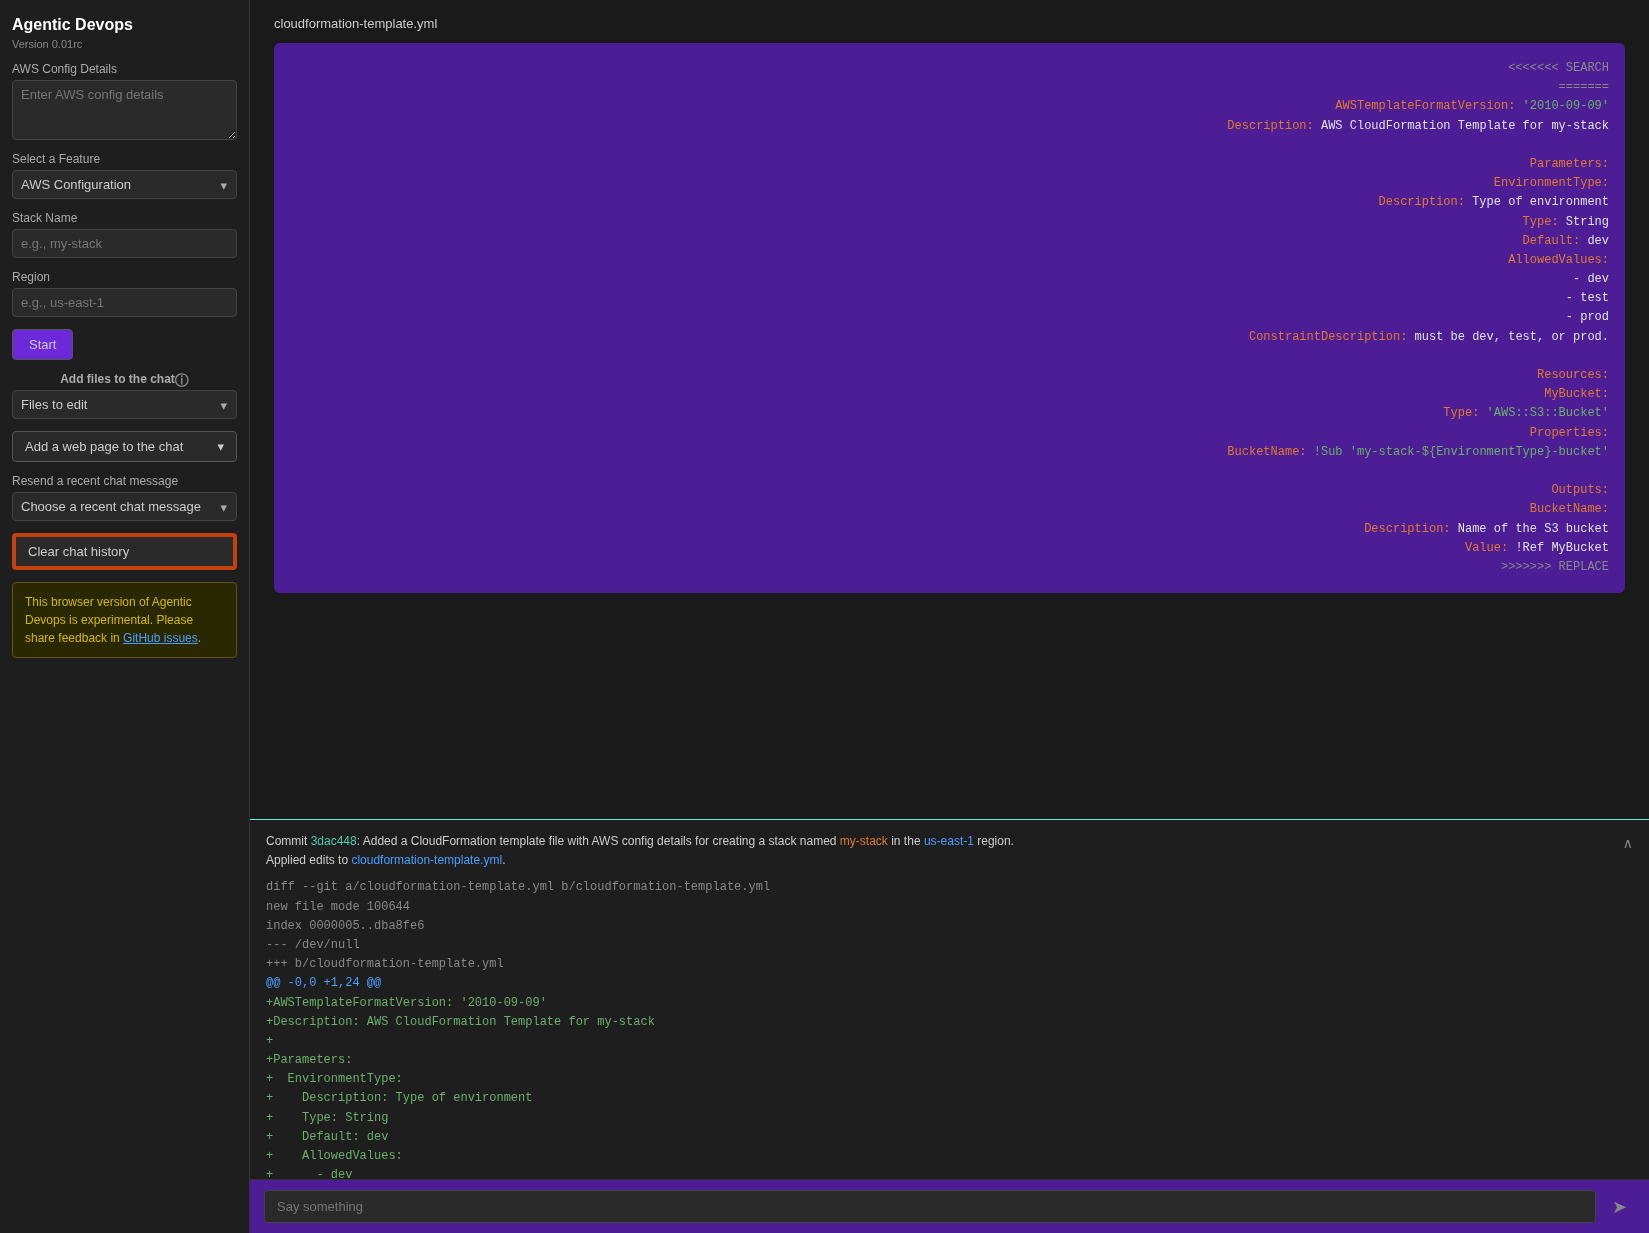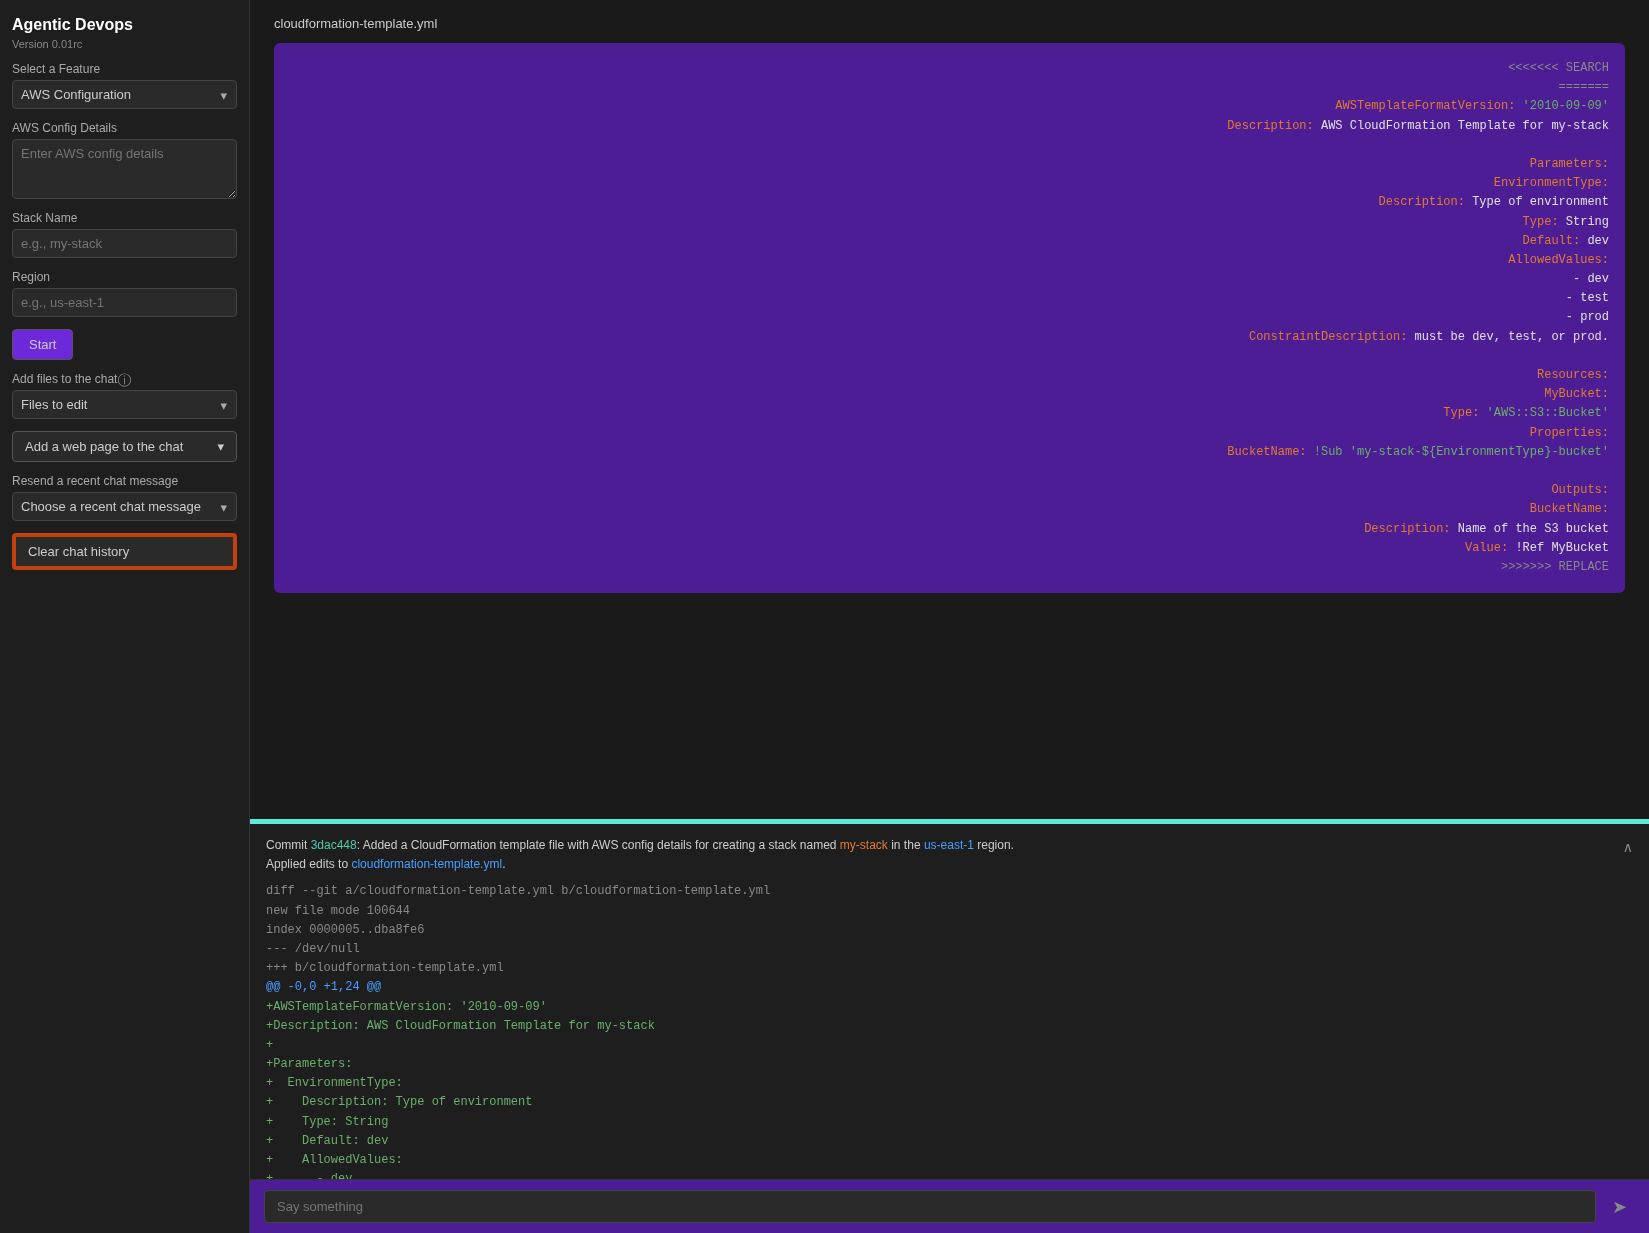--- a/index.html
+++ b/index.html
@@ -83,21 +83,22 @@
       color: #ccc;
       padding: 7px 16px;
       font-size: 13px;
       cursor: pointer;
       width: fit-content;
     }
 
     .add-files-row {
       display: flex;
       align-items: center;
-      justify-content: flex-start;
+      justify-content: center;
+      font-weight: bold;
     }
     .add-files-row .info-icon {
       color: #888;
       font-size: 14px;
       cursor: pointer;
     }
 
     .add-web-page-btn {
       background: #2a2a2a;
       border: 1px solid #555;
@@ -177,21 +178,21 @@
     }
 
     
     .c-orange { color: #e07a30; }
     .c-green  { color: #6aaf6a; }
     .c-white  { color: #e0e0e0; }
     .c-gray   { color: #888; }
 
     
     #chat-output {
-      border-top: 5px solid #5eead4;
+      border-top: 1px solid #5eead4;
       background: #1e1e1e;
       max-height: 360px;
       overflow-y: auto;
       padding: 12px 16px;
     }
 
     .commit-line {
       font-size: 12px;
       color: #ccc;
       line-height: 1.6;
@@ -258,35 +259,35 @@
     ::-webkit-scrollbar-thumb { background: #444; border-radius: 3px; }
   </style>
 </head>
 <body>
 
 <aside id="sidebar">
   <h1>Agentic Devops</h1>
   <div class="version-label">Version 0.01rc</div>
 
   <div class="sidebar-field">
+    <div class="field-label">AWS Config Details</div>
+    <textarea placeholder="Enter AWS config details" style=""></textarea>
+  </div>
+
+  <div class="sidebar-field">
     <div class="field-label">Select a Feature</div>
     <div class="select-wrapper">
       <select>
         <option>AWS Configuration</option>
         <option>Other Feature</option>
       </select>
     </div>
   </div>
 
   <div class="sidebar-field">
-    <div class="field-label">AWS Config Details</div>
-    <textarea placeholder="Enter AWS config details" style=""></textarea>
-  </div>
-
-  <div class="sidebar-field">
     <div class="field-label">Stack Name</div>
     <input type="text" placeholder="e.g., my-stack" style="">
   </div>
 
   <div class="sidebar-field">
     <div class="field-label">Region</div>
     <input type="text" placeholder="e.g., us-east-1" style="">
   </div>
 
   <button class="start-btn">Start</button>
@@ -312,20 +313,23 @@
     <div class="field-label">Resend a recent chat message</div>
     <div class="select-wrapper">
       <select>
         <option>Choose a recent chat message</option>
       </select>
     </div>
   </div>
 
   <button class="clear-history-btn">Clear chat history</button>
 
+  <div class="warning-box">
+    <span>This browser version of Agentic Devops is experimental. Please share feedback in </span><a href="#">GitHub issues</a><span>.</span>
+  </div>
 </aside>
 
 <div id="main">
 
   <div id="code-area">
     <div class="file-title">cloudformation-template.yml</div>
     <div class="code-block" id="code-block-main"><span class="c-gray">&lt;&lt;&lt;&lt;&lt;&lt;&lt; SEARCH</span>
 <span class="c-gray">=======</span>
 <span class="c-orange">AWSTemplateFormatVersion: </span><span class="c-green">'2010-09-09'</span>
 <span class="c-orange">Description: </span><span class="c-white">AWS CloudFormation Template for my-stack</span>

